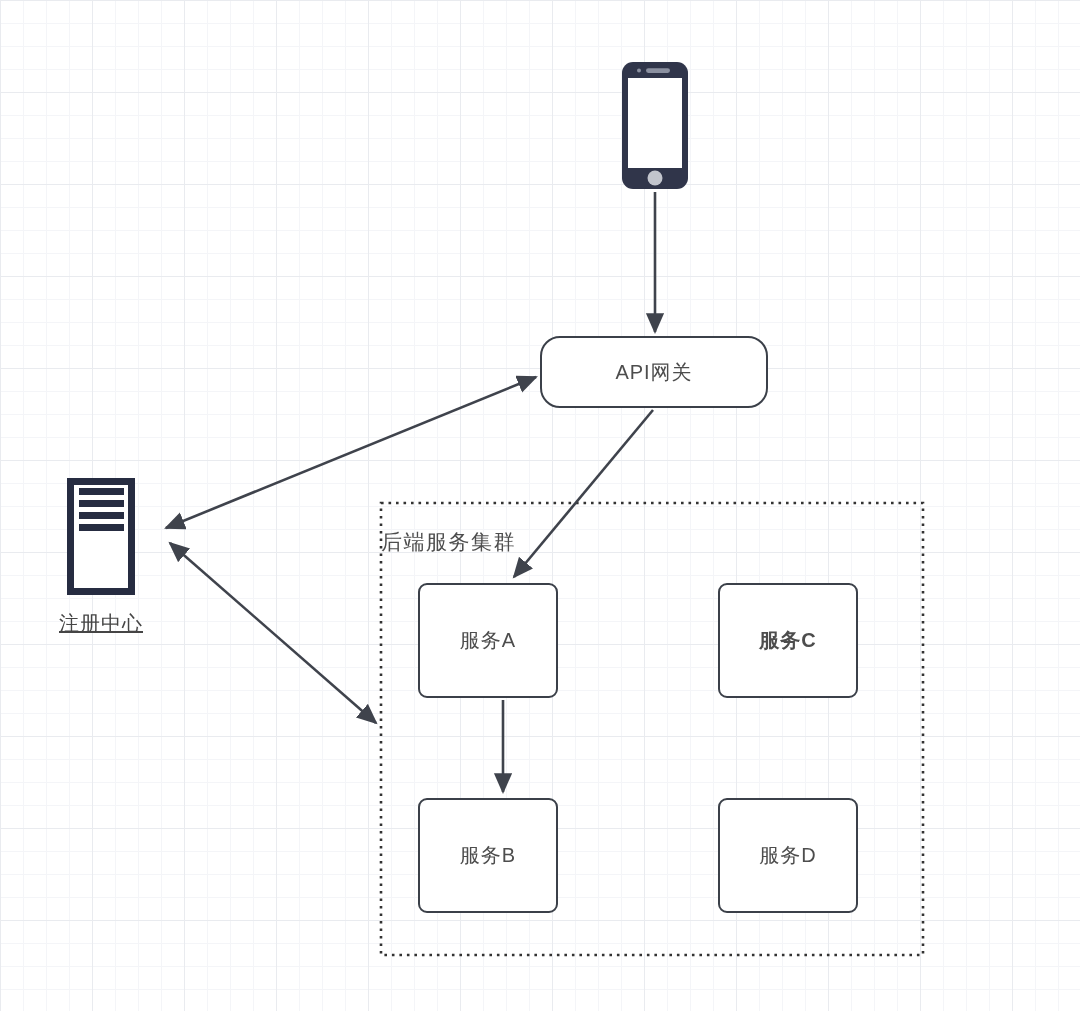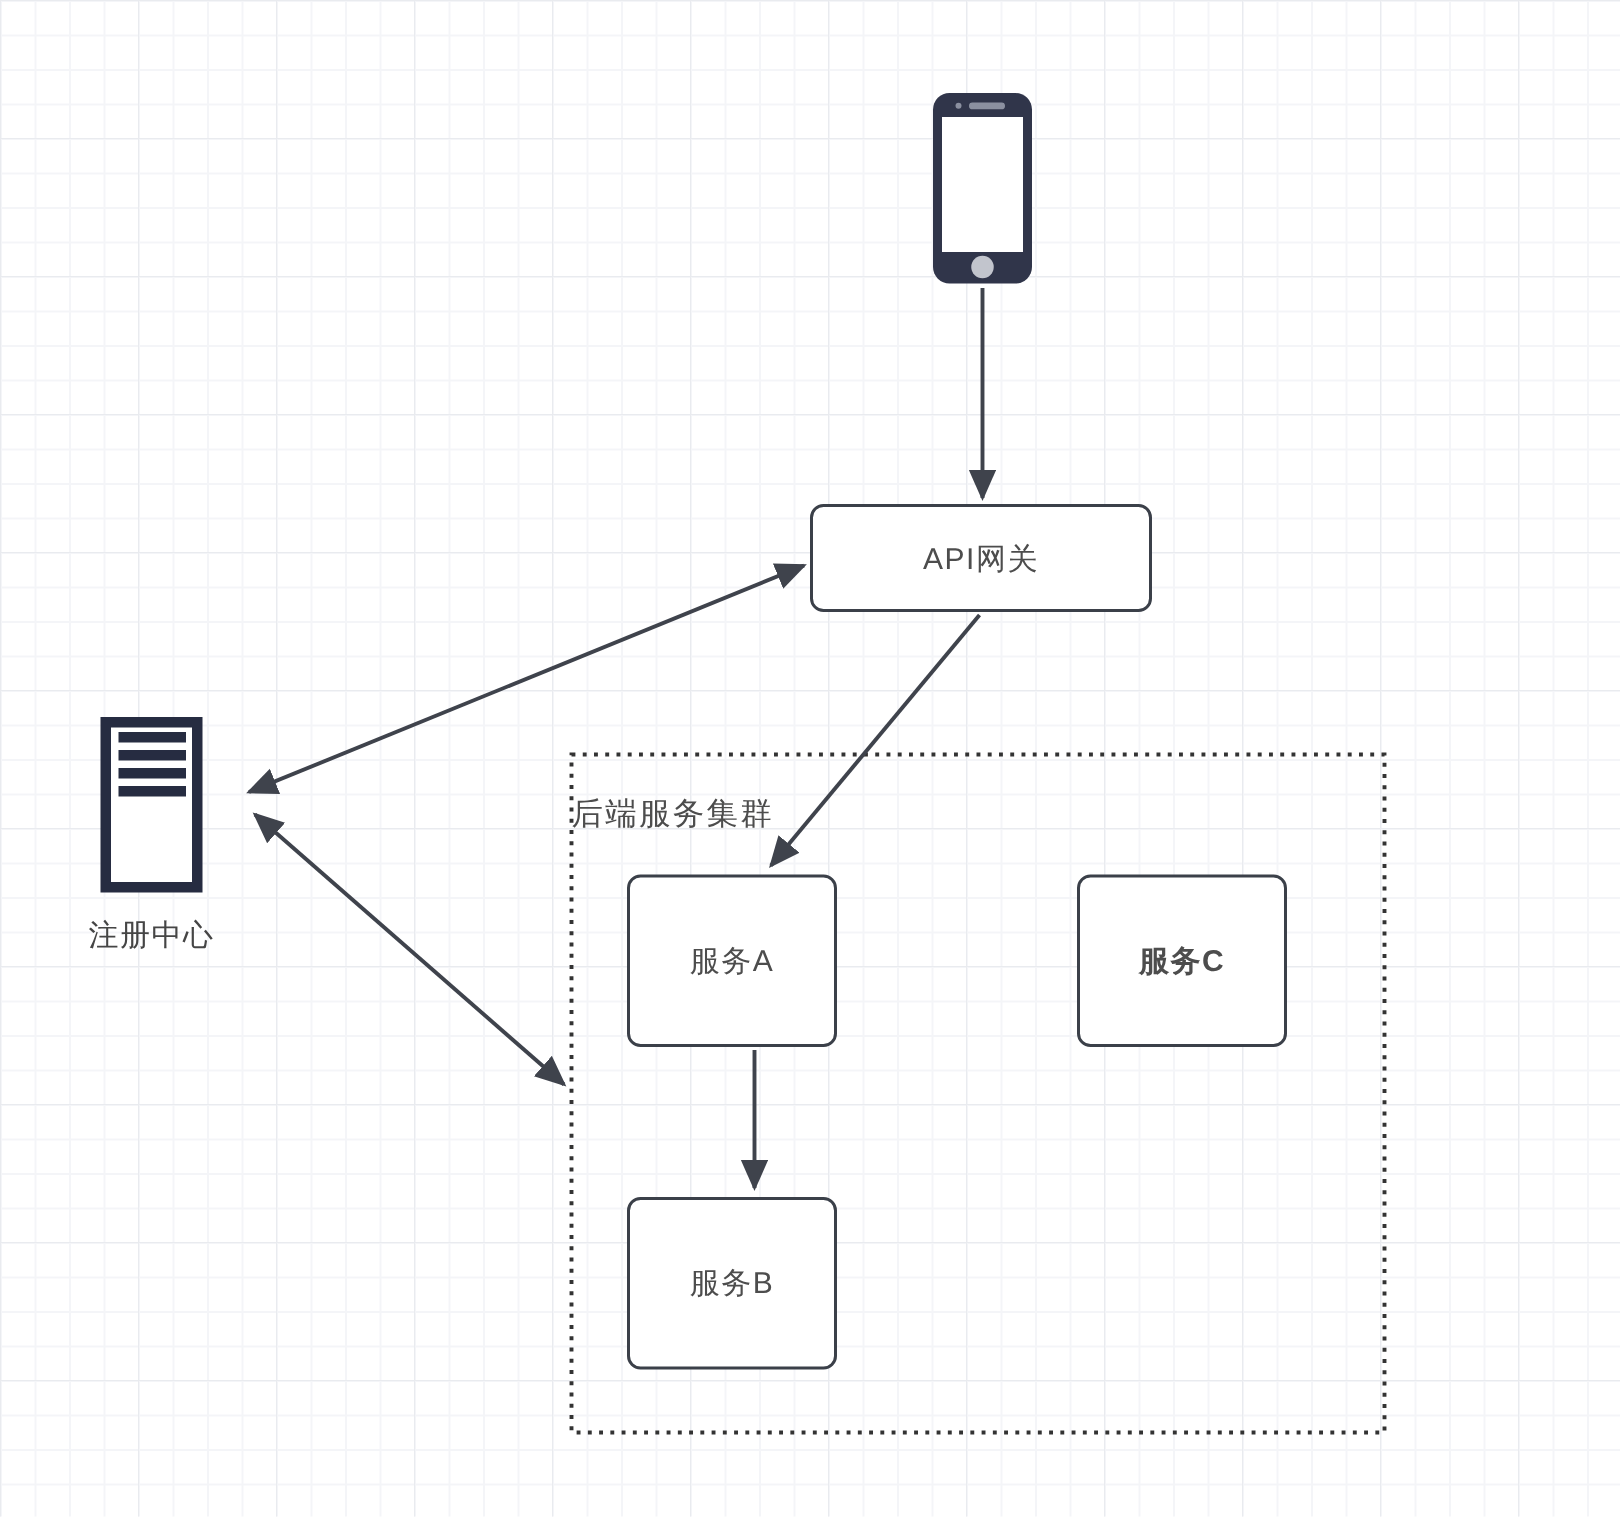--- a/index.html
+++ b/index.html
@@ -33,21 +33,21 @@
     background: #ffffff;
     border: 2.5px solid #3b4049;
     border-radius: 9px;
     display: flex;
     align-items: center;
     justify-content: center;
     font-size: 20px;
     color: #4d4d4d;
     letter-spacing: 1px;
   }
-  .node-gateway  { left: 540px; top: 336px; width: 228px; height: 72px; }
+  .node-gateway  { left: 540px; top: 336px; width: 228px; height: 72px; border-radius: 20px; }
   .node-service  { width: 140px; height: 115px; }
   .node-service-a { left: 418px; top: 583px; }
   .node-service-c { left: 718px; top: 583px; font-weight: bold; }
   .node-service-b { left: 418px; top: 798px; }
   .node-service-d { left: 718px; top: 798px; }
   .cluster-title {
     position: absolute;
     left: 381px; top: 528px;
     width: 542px;
     text-align: left;
@@ -56,20 +56,21 @@
     letter-spacing: 1.5px;
   }
   .registry-label {
     position: absolute;
     left: 36px; top: 610px;
     width: 130px;
     text-align: center;
     font-size: 20px;
     color: #454545;
     letter-spacing: 1px;
+    text-decoration: underline;
   }
 </style>
 </head>
 <body>
 
 <div class="canvas">
 
   <svg class="overlay" viewBox="0 0 1080 1011" xmlns="http://www.w3.org/2000/svg">
     <defs>
       <marker id="arrow" markerWidth="10" markerHeight="8" refX="7.2" refY="3.5" orient="auto-start-reverse" markerUnits="strokeWidth">
@@ -112,14 +113,17 @@
 
   <div class="node node-service node-service-a">
     <span>服务A</span>
   </div>
   <div class="node node-service node-service-c">
     <span>服务C</span>
   </div>
   <div class="node node-service node-service-b">
     <span>服务B</span>
   </div>
+  <div class="node node-service node-service-d">
+    <span>服务D</span>
+  </div>
 
 </div>
 
 </body></html>

